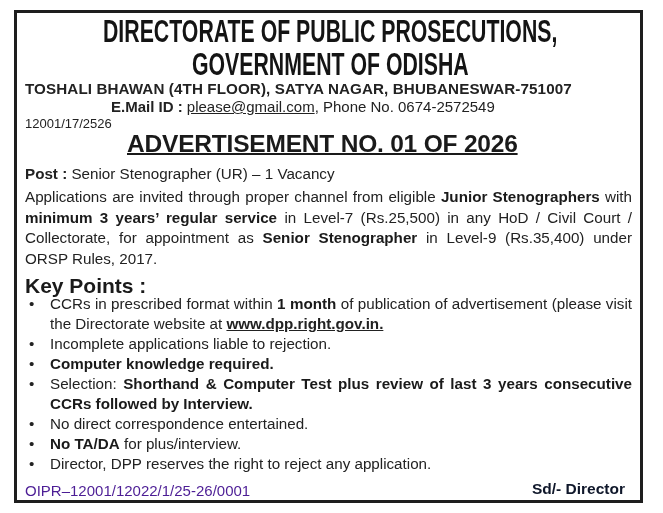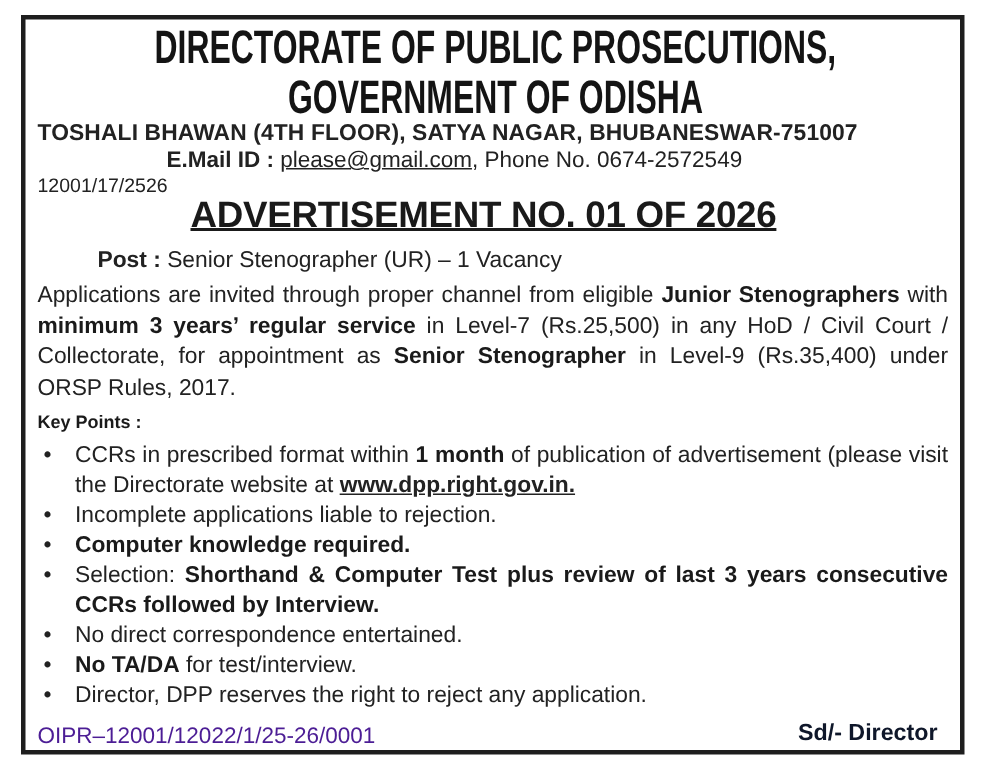--- a/index.html
+++ b/index.html
@@ -8,24 +8,24 @@
   .abs { position:absolute; white-space:nowrap; }
   .title { font-family:"Liberation Sans", sans-serif; font-weight:bold; font-size:28px; letter-spacing:0px; transform-origin:left top; color:#141414; }
   .t1 { left:103px; top:14px; transform:scaleX(0.76) scaleY(1.12); }
   .t2 { left:192px; top:47px; transform:scaleX(0.76) scaleY(1.12); }
   .addr { left:25px; top:80px; font-size:15.2px; font-weight:bold; color:#222; letter-spacing:0.1px; }
   .mail { left:111px; top:98px; font-size:15px; font-weight:bold; color:#222; }
   .mail .u { text-decoration:underline; font-weight:normal; }
   .ref { left:25px; top:116px; font-size:13px; font-weight:normal; color:#222; }
   .adv { left:127px; top:130px; font-size:24.5px; font-weight:bold; text-decoration:underline; text-decoration-thickness:2px; color:#1a1a1a; letter-spacing:-0.2px;text-align:center; }
   .body-text { font-size:15.2px; color:#222; }
-  .post { left:25px; top:165px;margin-left:40px; }
+  .post { left:25px; top:165px; }
   .para { position:absolute; left:25px; top:187px; width:607px; font-size:15.2px; line-height:20.5px; text-align:justify; text-align-last:left; color:#222; }
   .para b { color:#1a1a1a; }
-  .kp { left:25px; top:274px; font-size:12px; font-weight:bold; }
+  .kp { left:25px; top:274px; font-size:21px; font-weight:bold; }
   ul.points { position:absolute; left:25px; top:294px; width:607px; margin:0; padding:0; list-style:none; font-size:15.2px; line-height:20px; color:#222; }
   ul.points li { position:relative; padding-left:25px; text-align:justify; text-align-last:left; }
   ul.points li .bullet { position:absolute; left:4px; top:0; }
   ul.points li b { color:#1a1a1a; }
   .link { text-decoration:underline; font-weight:bold; }
   .footer-ref { left:25px; top:482px; font-size:15px; color:#4c1d95; }
   .sign { left:532px; top:480px; font-size:15.5px; font-weight:bold; color:#0f172a; }
 </style>
 </head>
 <body>
@@ -71,21 +71,21 @@
   <li>
     <span class="bullet">•</span>
     <span>Selection: </span><b>Shorthand &amp; Computer Test plus review of last 3 years consecutive CCRs followed by Interview.</b>
   </li>
   <li>
     <span class="bullet">•</span>
     <span>No direct correspondence entertained.</span>
   </li>
   <li>
     <span class="bullet">•</span>
-    <b>No TA/DA</b><span> for test/interview.</span>
+    <b>No TA/DA</b><span> for plus/interview.</span>
   </li>
   <li>
     <span class="bullet">•</span>
     <span>Director, DPP reserves the right to reject any application.</span>
   </li>
 </ul>
 
 <div class="abs footer-ref">OIPR–12001/12022/1/25-26/0001</div>
 <div class="abs sign">Sd/- Director</div>
 

